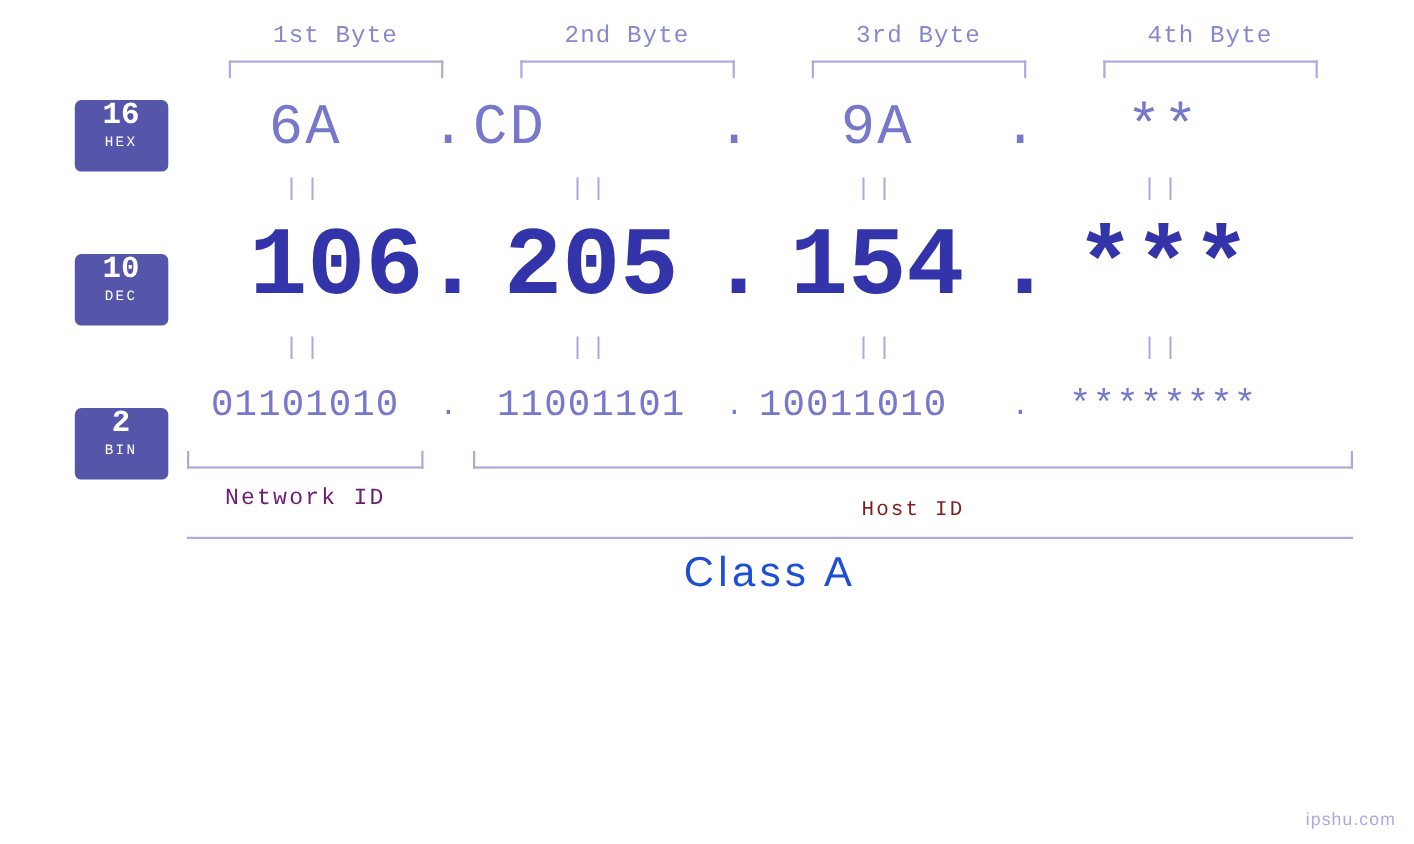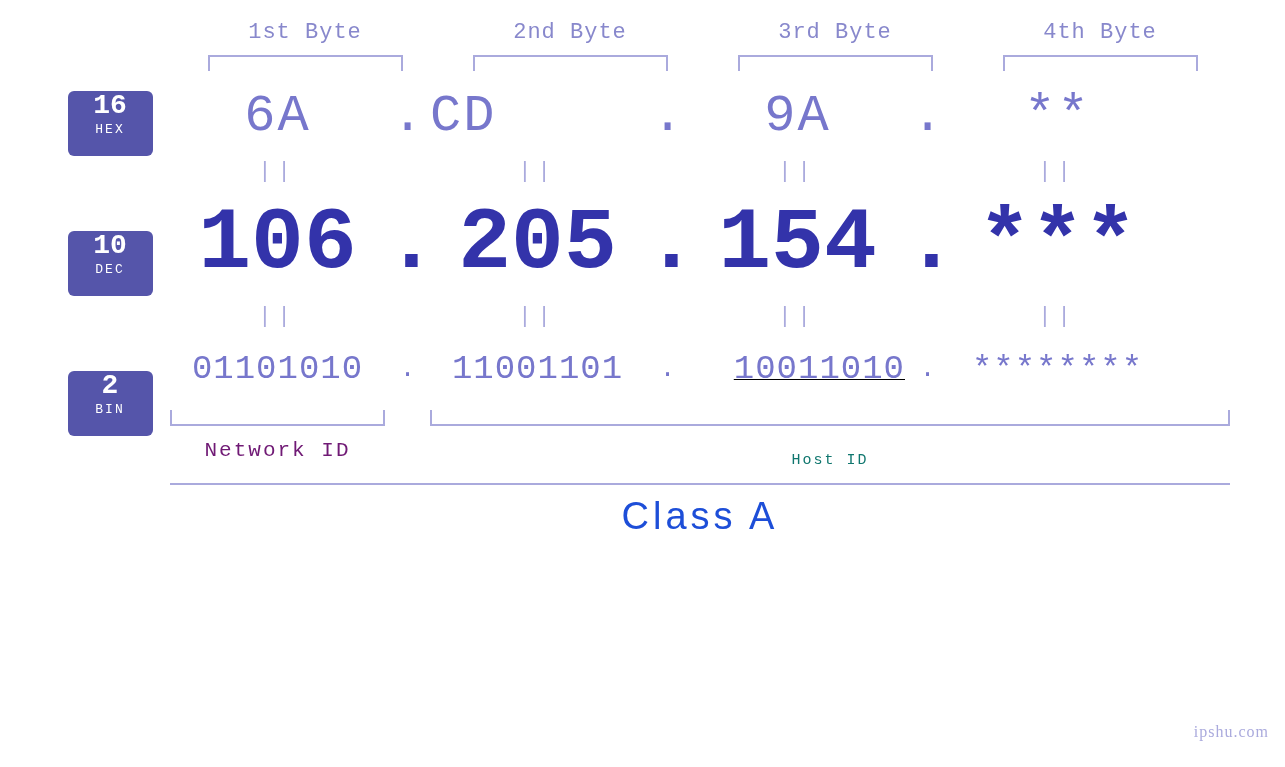--- a/index.html
+++ b/index.html
@@ -115,26 +115,26 @@
     }
 
     .bin-dot {
       font-size: 26px;
       color: #7777cc;
     }
 
     
     .watermark {
       position: absolute;
-      bottom: 26px;
+      bottom: 12px;
       right: 16px;
       color: #aaaadd;
       font-size: 16px;
       letter-spacing: 1px;
-      font-family: Liberation Serif, serif;
+      font-family: Liberation Sans, sans-serif;
       margin-top: 40px;
     }
   </style>
 </head>
 <body>
 
 <div class="main-container">
 
   <div class="byte-labels">
     <div class="byte-label">1st Byte</div>
@@ -197,21 +197,21 @@
         <div style="width:215px; text-align:center; color:#aaaadd; font-size:22px; letter-spacing:6px;">||</div>
         <div style="width:45px;"></div>
         <div style="width:215px; text-align:center; color:#aaaadd; font-size:22px; letter-spacing:6px;">||</div>
         <div style="width:45px;"></div>
         <div style="width:215px; text-align:center; color:#aaaadd; font-size:22px; letter-spacing:6px;">||</div>
         <div style="width:45px;"></div>
         <div style="width:215px; text-align:center; color:#aaaadd; font-size:22px; letter-spacing:6px;">||</div>
       </div>
 
       <div style="display:flex; flex-direction:row; align-items:center; height:115px;">
-        <div style="width:215px; text-align:center;">
+        <div style="width:215px; text-align:right;">
           <span class="dec-value">106</span>
         </div>
         <div style="width:45px; text-align:center;">
           <span class="dec-dot">.</span>
         </div>
         <div style="width:215px; text-align:center;">
           <span class="dec-value">205</span>
         </div>
         <div style="width:45px; text-align:center;">
           <span class="dec-dot">.</span>
@@ -243,21 +243,21 @@
         </div>
         <div style="width:45px; text-align:center;">
           <span class="bin-dot">.</span>
         </div>
         <div style="width:215px; text-align:center;">
           <span class="bin-value">11001101</span>
         </div>
         <div style="width:45px; text-align:center;">
           <span class="bin-dot">.</span>
         </div>
-        <div style="width:215px; text-align:right;text-decoration:underline;">
+        <div style="width:215px; text-align:left;">
           <span class="bin-value">10011010</span>
         </div>
         <div style="width:45px; text-align:center;">
           <span class="bin-dot">.</span>
         </div>
         <div style="width:215px; text-align:center;">
           <span class="bin-value">********</span>
         </div>
       </div>
 
@@ -266,21 +266,21 @@
         <div style="width:215px; height:16px; border-bottom:2px solid #aaaadd; border-left:2px solid #aaaadd; border-right:2px solid #aaaadd;"></div>
 
         <div style="width:45px;"></div>
 
         <div style="flex:1; height:16px; border-bottom:2px solid #aaaadd; border-left:2px solid #aaaadd; border-right:2px solid #aaaadd;"></div>
       </div>
 
       <div style="display:flex; flex-direction:row; align-items:center; margin-top:6px;">
         <div style="width:215px; text-align:center; color:#701a75; font-size:21px; letter-spacing:2px;">Network ID</div>
         <div style="width:45px;"></div>
-        <div style="flex:1; text-align:center; color:#0f766e; font-size:15px; letter-spacing:2px;margin-top:20px;">Host ID</div>
+        <div style="flex:1; text-align:center; color:#7f1d1d; font-size:19px; letter-spacing:2px;margin-top:20px;">Host ID</div>
       </div>
 
       <div style="width:1060px; height:2px; background:#aaaadd; margin-top:14px;"></div>
 
       <div style="width:1060px; text-align:center; color:#1d4ed8; font-size:38px; letter-spacing:4px; margin-top:10px; font-family:Liberation Sans, sans-serif;">Class A</div>
 
     </div>
   </div>
 
   <div class="watermark">ipshu.com</div>

